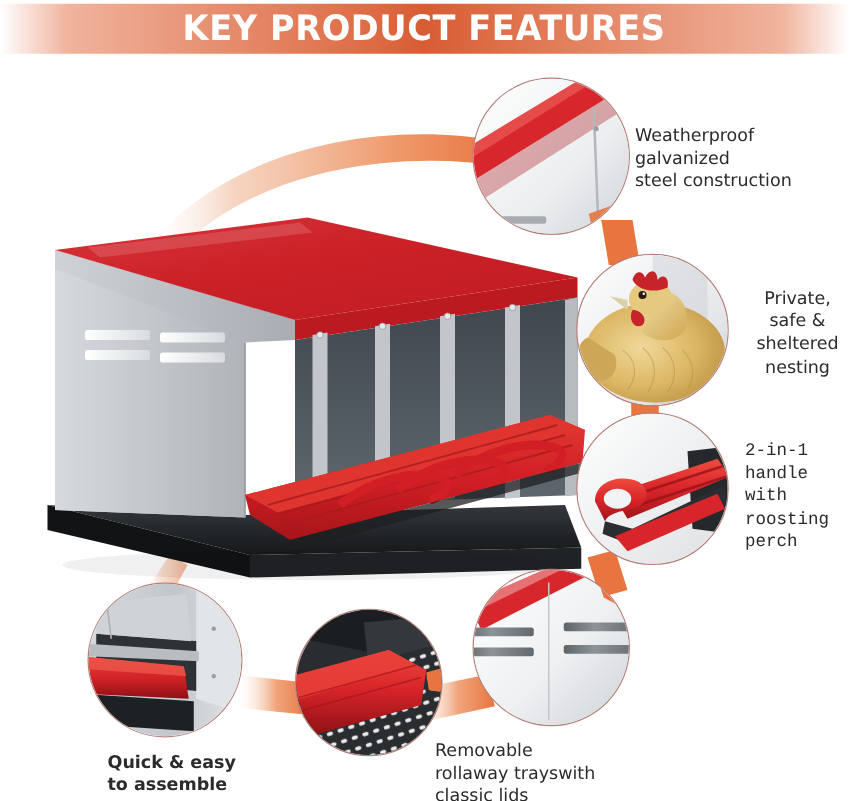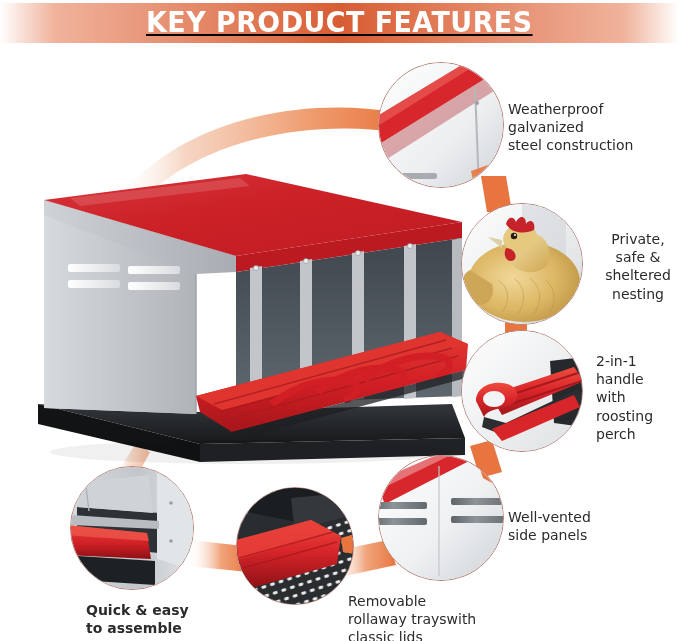--- a/index.html
+++ b/index.html
@@ -34,21 +34,20 @@
         #e79274 24%,
         #dd6b44 44%,
         #d75c34 50%,
         #dd6b44 57%,
         #e79274 76%,
         #f0b39c 92%,
         #ffffff 100%);
     display: flex;
     align-items: center;
     justify-content: center;
-    text-decoration: underline;
   }
   .banner-title {
     font-family: "DejaVu Sans", sans-serif;
     font-weight: bold;
     font-size: 28px;
     letter-spacing: 0.5px;
     color: #ffffff;
     text-align: center;
     line-height: 1;
     white-space: nowrap;
@@ -69,21 +68,21 @@
   .callout-text {
     position: absolute;
     font-family: "DejaVu Sans", sans-serif;
     font-size: 14px;
     line-height: 1.30;
     color: #2b2b2b;
     white-space: pre-line;
   }
   .ct-weatherproof { left: 508px; top: 100px;  width: 170px; }
   .ct-private     { left: 596px; top: 230px;  width: 84px; text-align: center;  }
-  .ct-handle      { left: 596px; top: 352px;  width: 84px;  }
+  .ct-handle      { left: 596px; top: 352px;  width: 84px; font-family: Liberation Mono, monospace;  }
   .ct-vented      { left: 508px; top: 508px;  width: 170px; }
   .ct-rollaway    { left: 348px; top: 592px;  width: 180px; }
   .ct-assemble    { left: 86px;  top: 601px;  width: 170px; font-weight: bold; }
 
   
   .circle {
     position: absolute;
     border-radius: 50%;
     overflow: hidden;
     border: 1px solid #b4817a;
@@ -462,22 +461,20 @@
 safe &amp;
 sheltered
 nesting</div>
 
   <div class="callout-text ct-handle">2-in-1
 handle
 with
 roosting
 perch</div>
 
-  <div class="callout-text ct-vented">Well-vented
-side panels</div>
 
   <div class="callout-text ct-rollaway">Removable
 rollaway trayswith
 classic lids</div>
 
   <div class="callout-text ct-assemble">Quick &amp; easy
 to assemble</div>
 
 </div>
 

